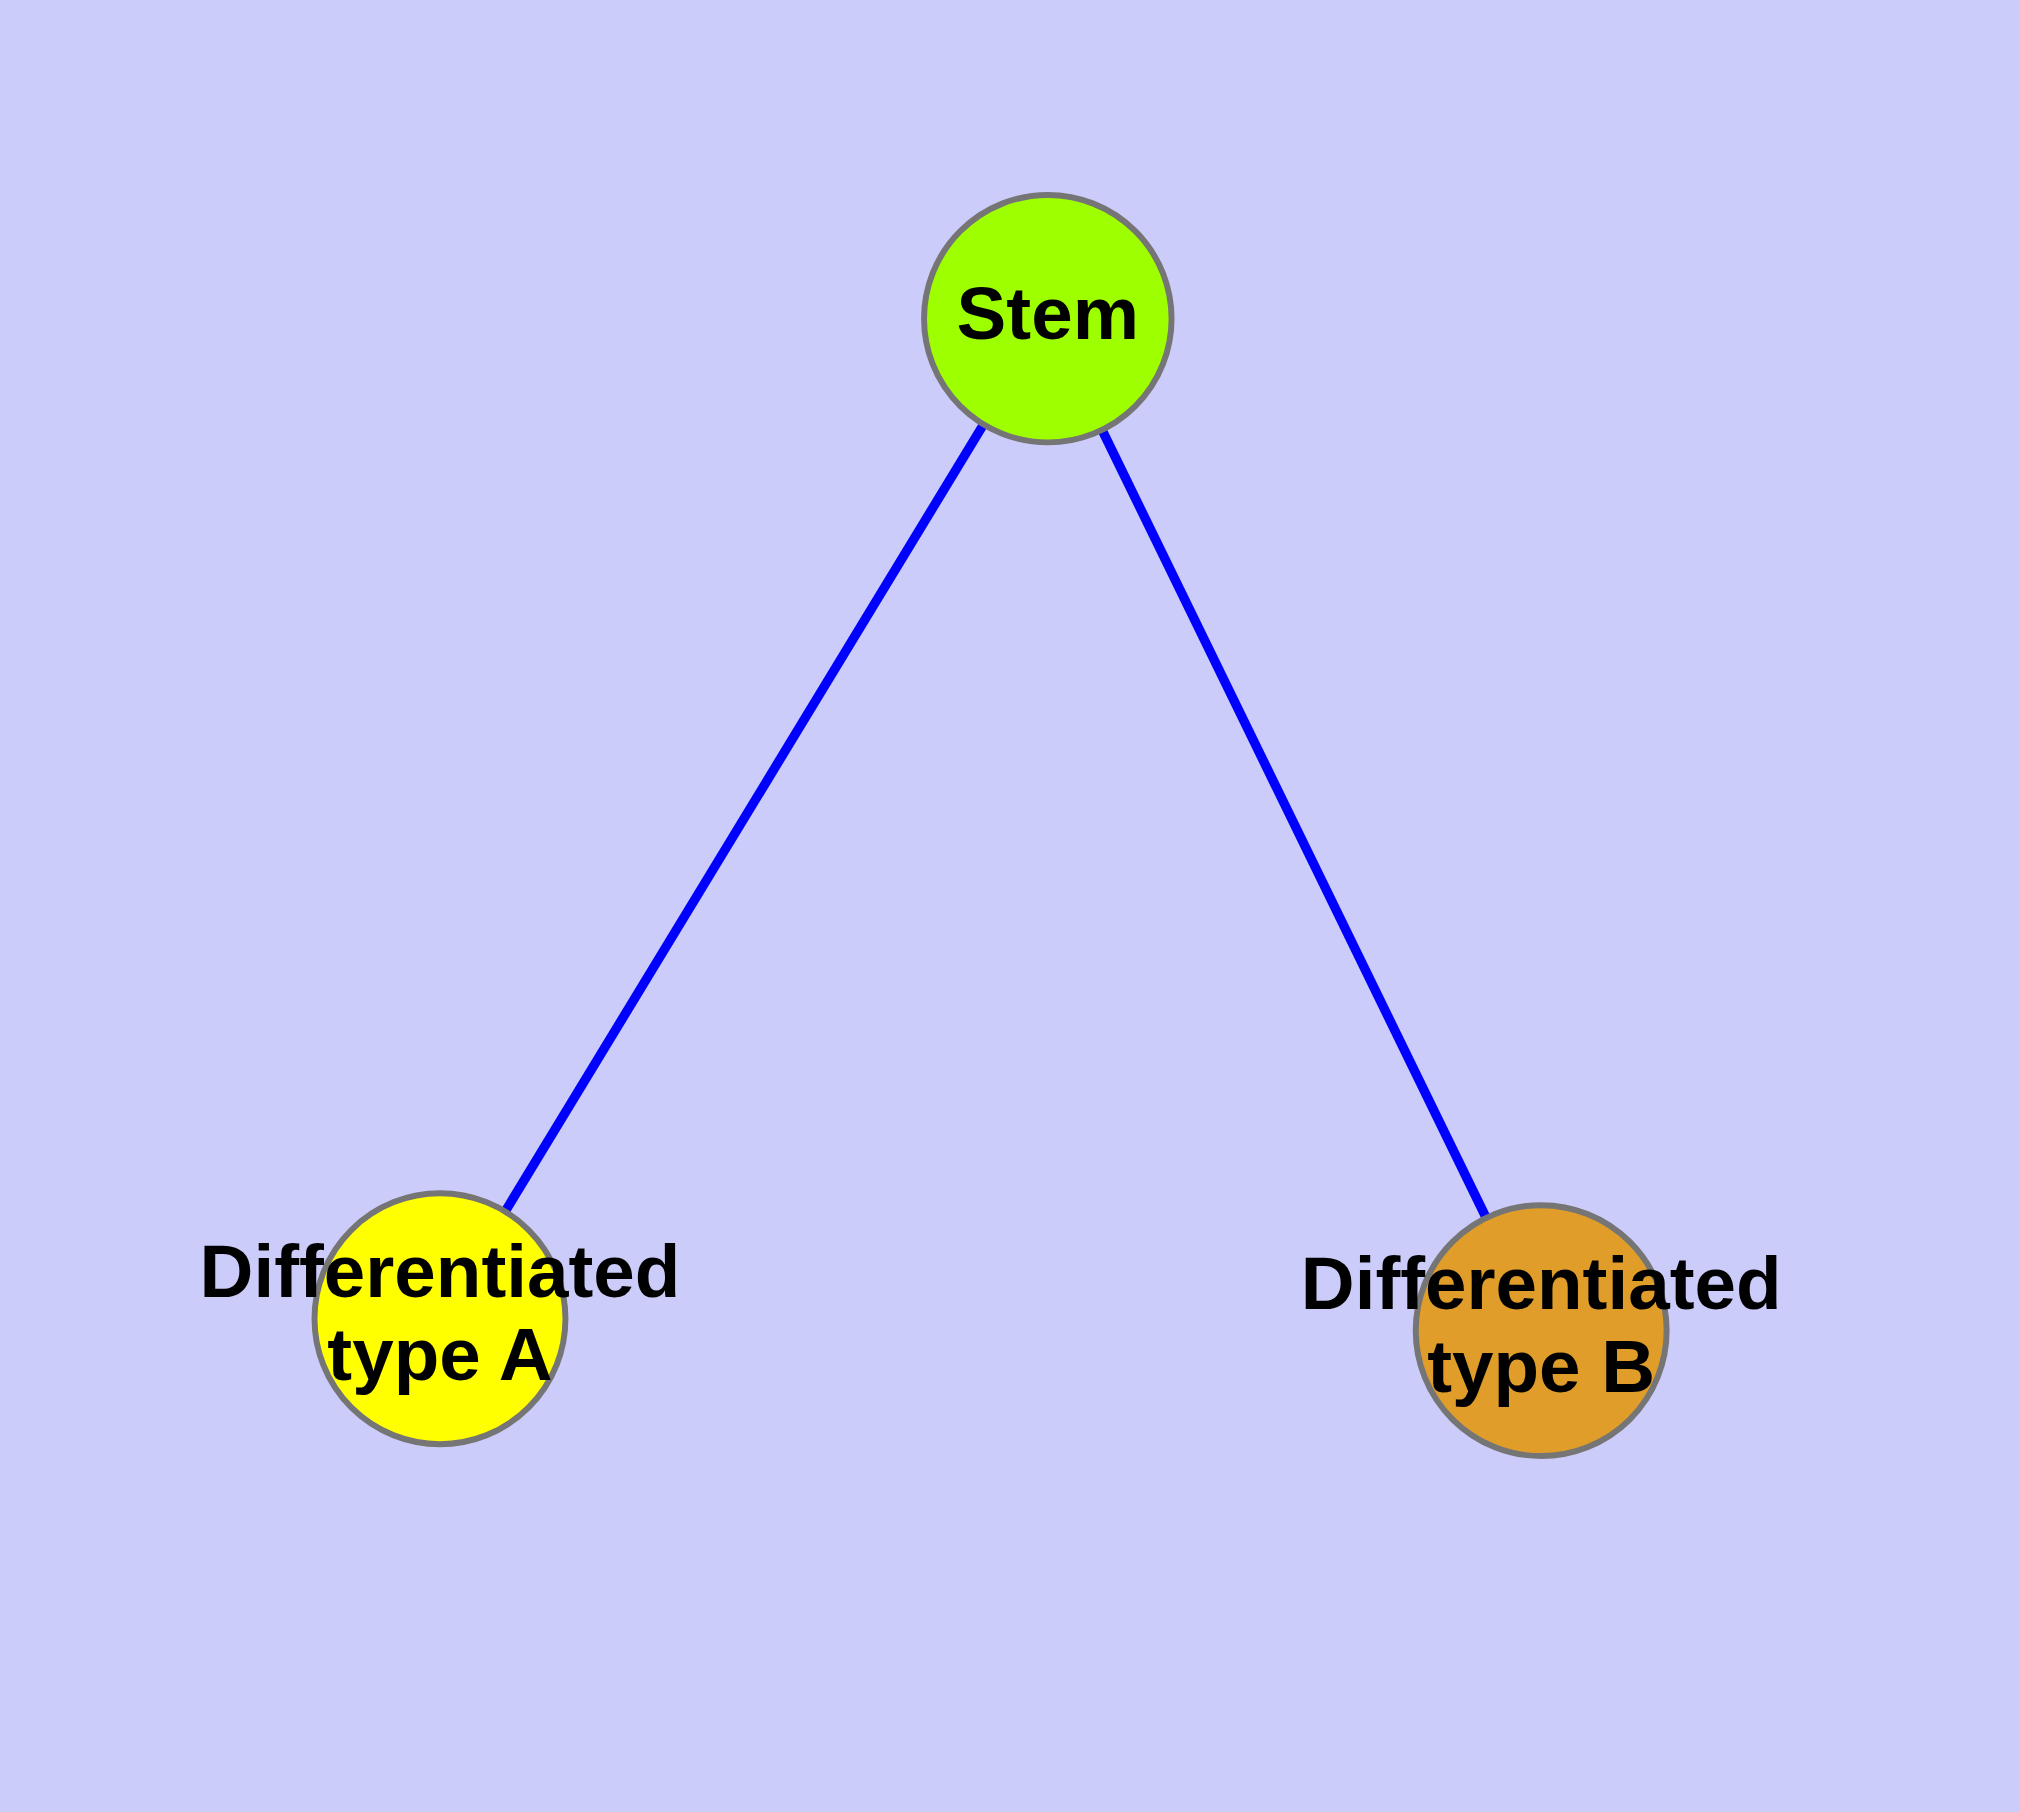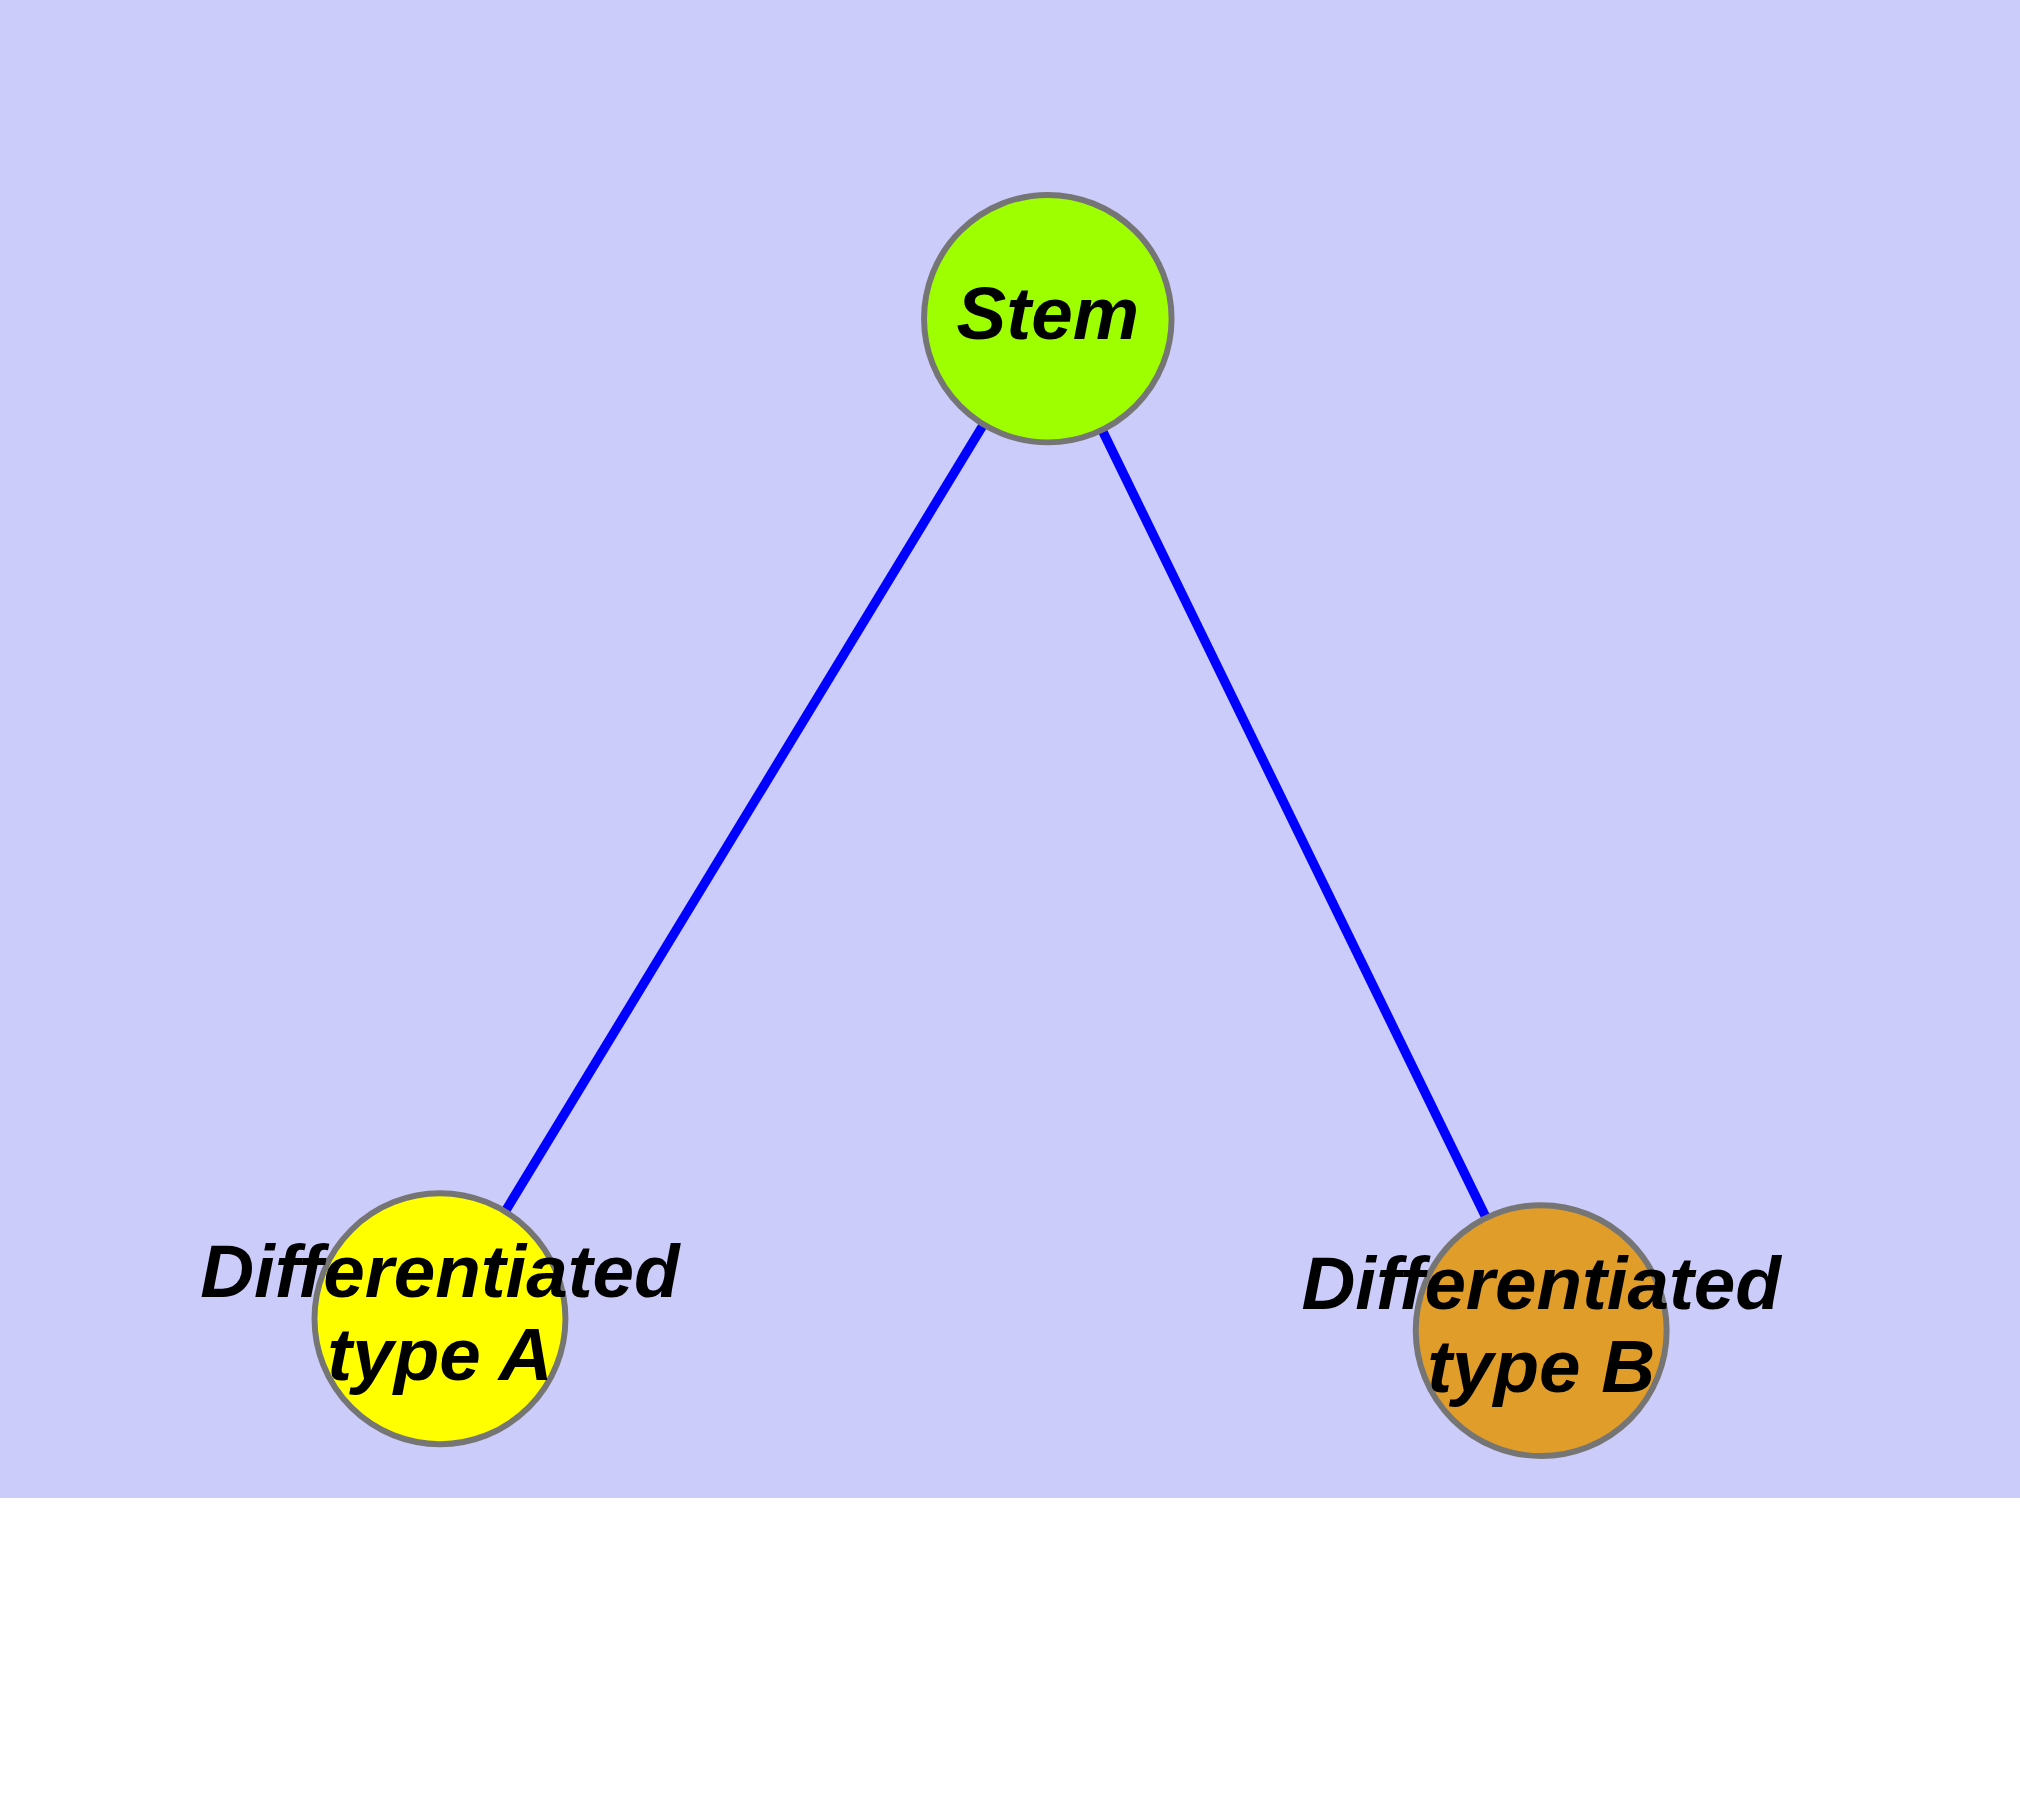--- a/index.html
+++ b/index.html
@@ -27,21 +27,21 @@
     font-weight: bold;
     fill: #000000;
     text-anchor: middle;
     dominant-baseline: middle;
     white-space: pre;
   }
 </style>
 </head>
 <body>
 
-<div id="canvas" style="width: 2021px; height: 1498px; font-style: italic;">
+<div id="canvas" style="width: 2021px; height: 1812px;">
   <svg id="graph-svg" viewBox="0 0 2384 2138" preserveAspectRatio="none" style="width: 2021px; height: 1812px;">
     <rect id="bg-rect" x="0" y="0" width="2384" height="2138" fill="#ccccfa"></rect>
     <g id="edge-layer">
         <line x1="1160.1850488406853" y1="500.7721650878541" x2="595.8535121340999" y2="1429.5186271712164" stroke="#0000ff" stroke-width="11"></line>
         <line x1="1299.9708672982094" y1="507.23920198292456" x2="1753.1528194511302" y2="1436.963000729638" stroke="#0000ff" stroke-width="11"></line>
       </g>
     <g id="node-layer">
         <g>
           <circle cx="1236" cy="376" r="146" fill="#9eff00" stroke="#757575" stroke-width="7"></circle>
           <text class="node-label" x="1236" y="376" font-size="88" fill="#000000"><tspan x="1236" dy="0">Stem</tspan></text>

